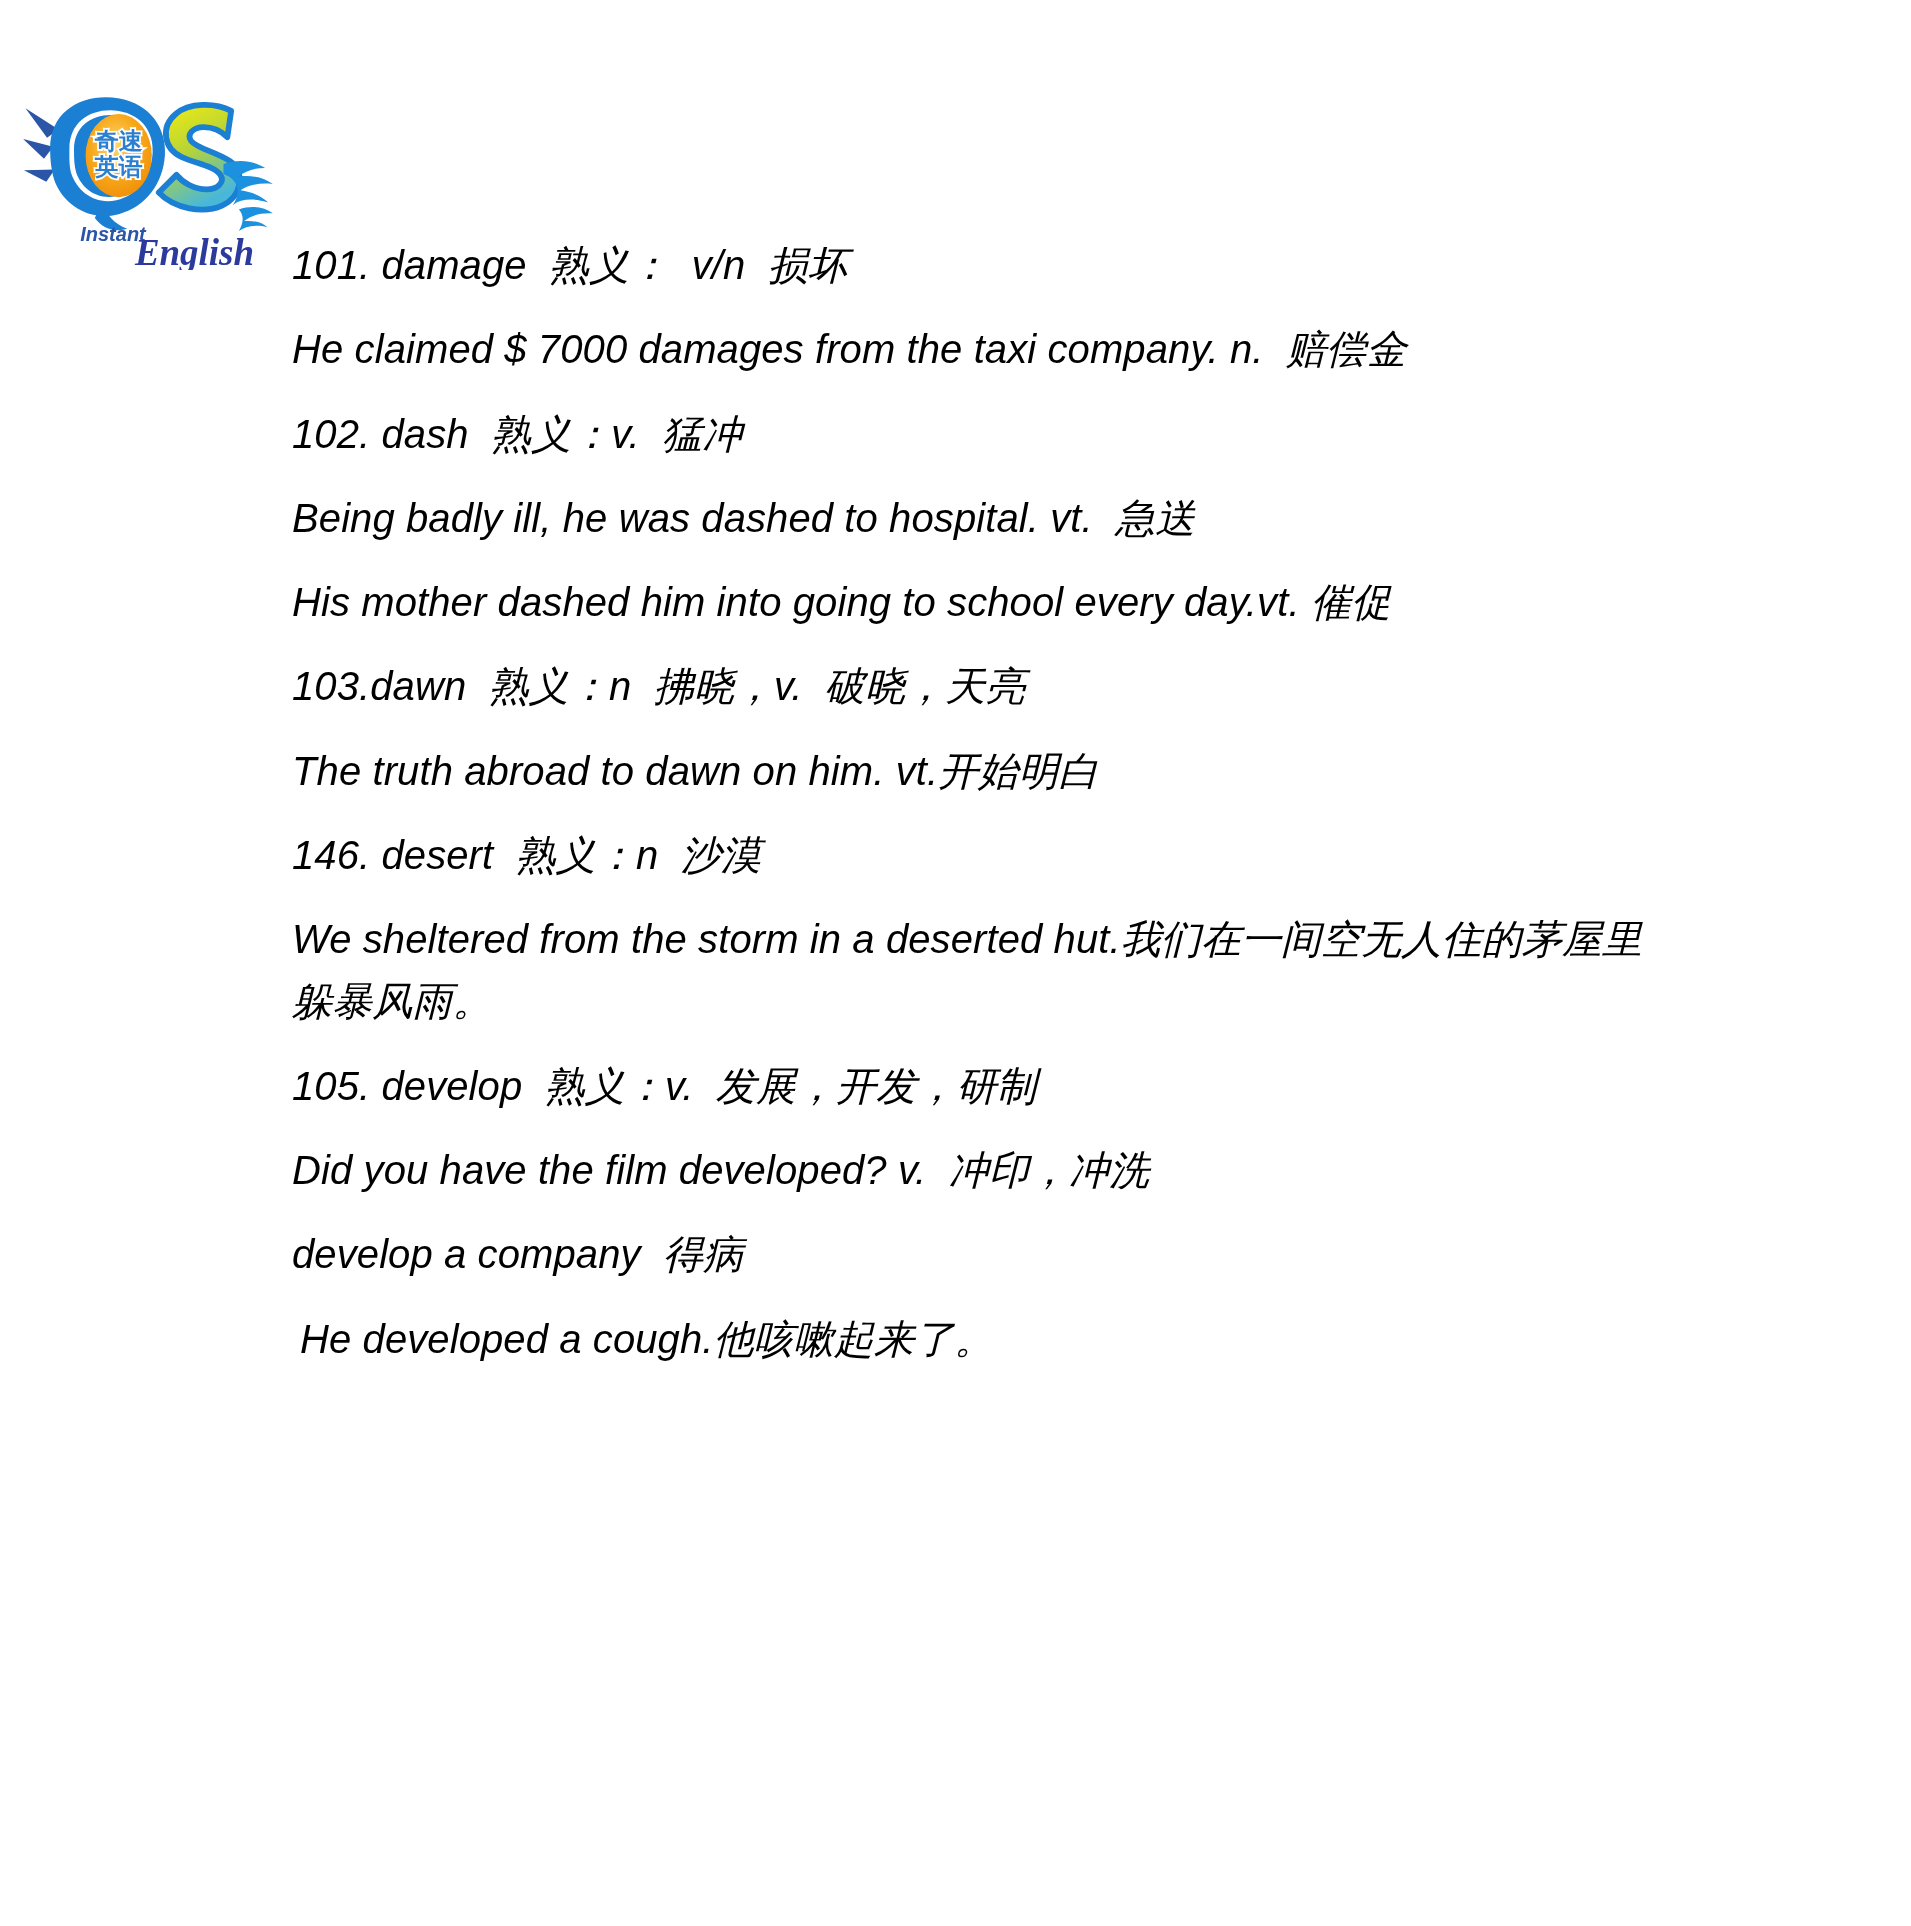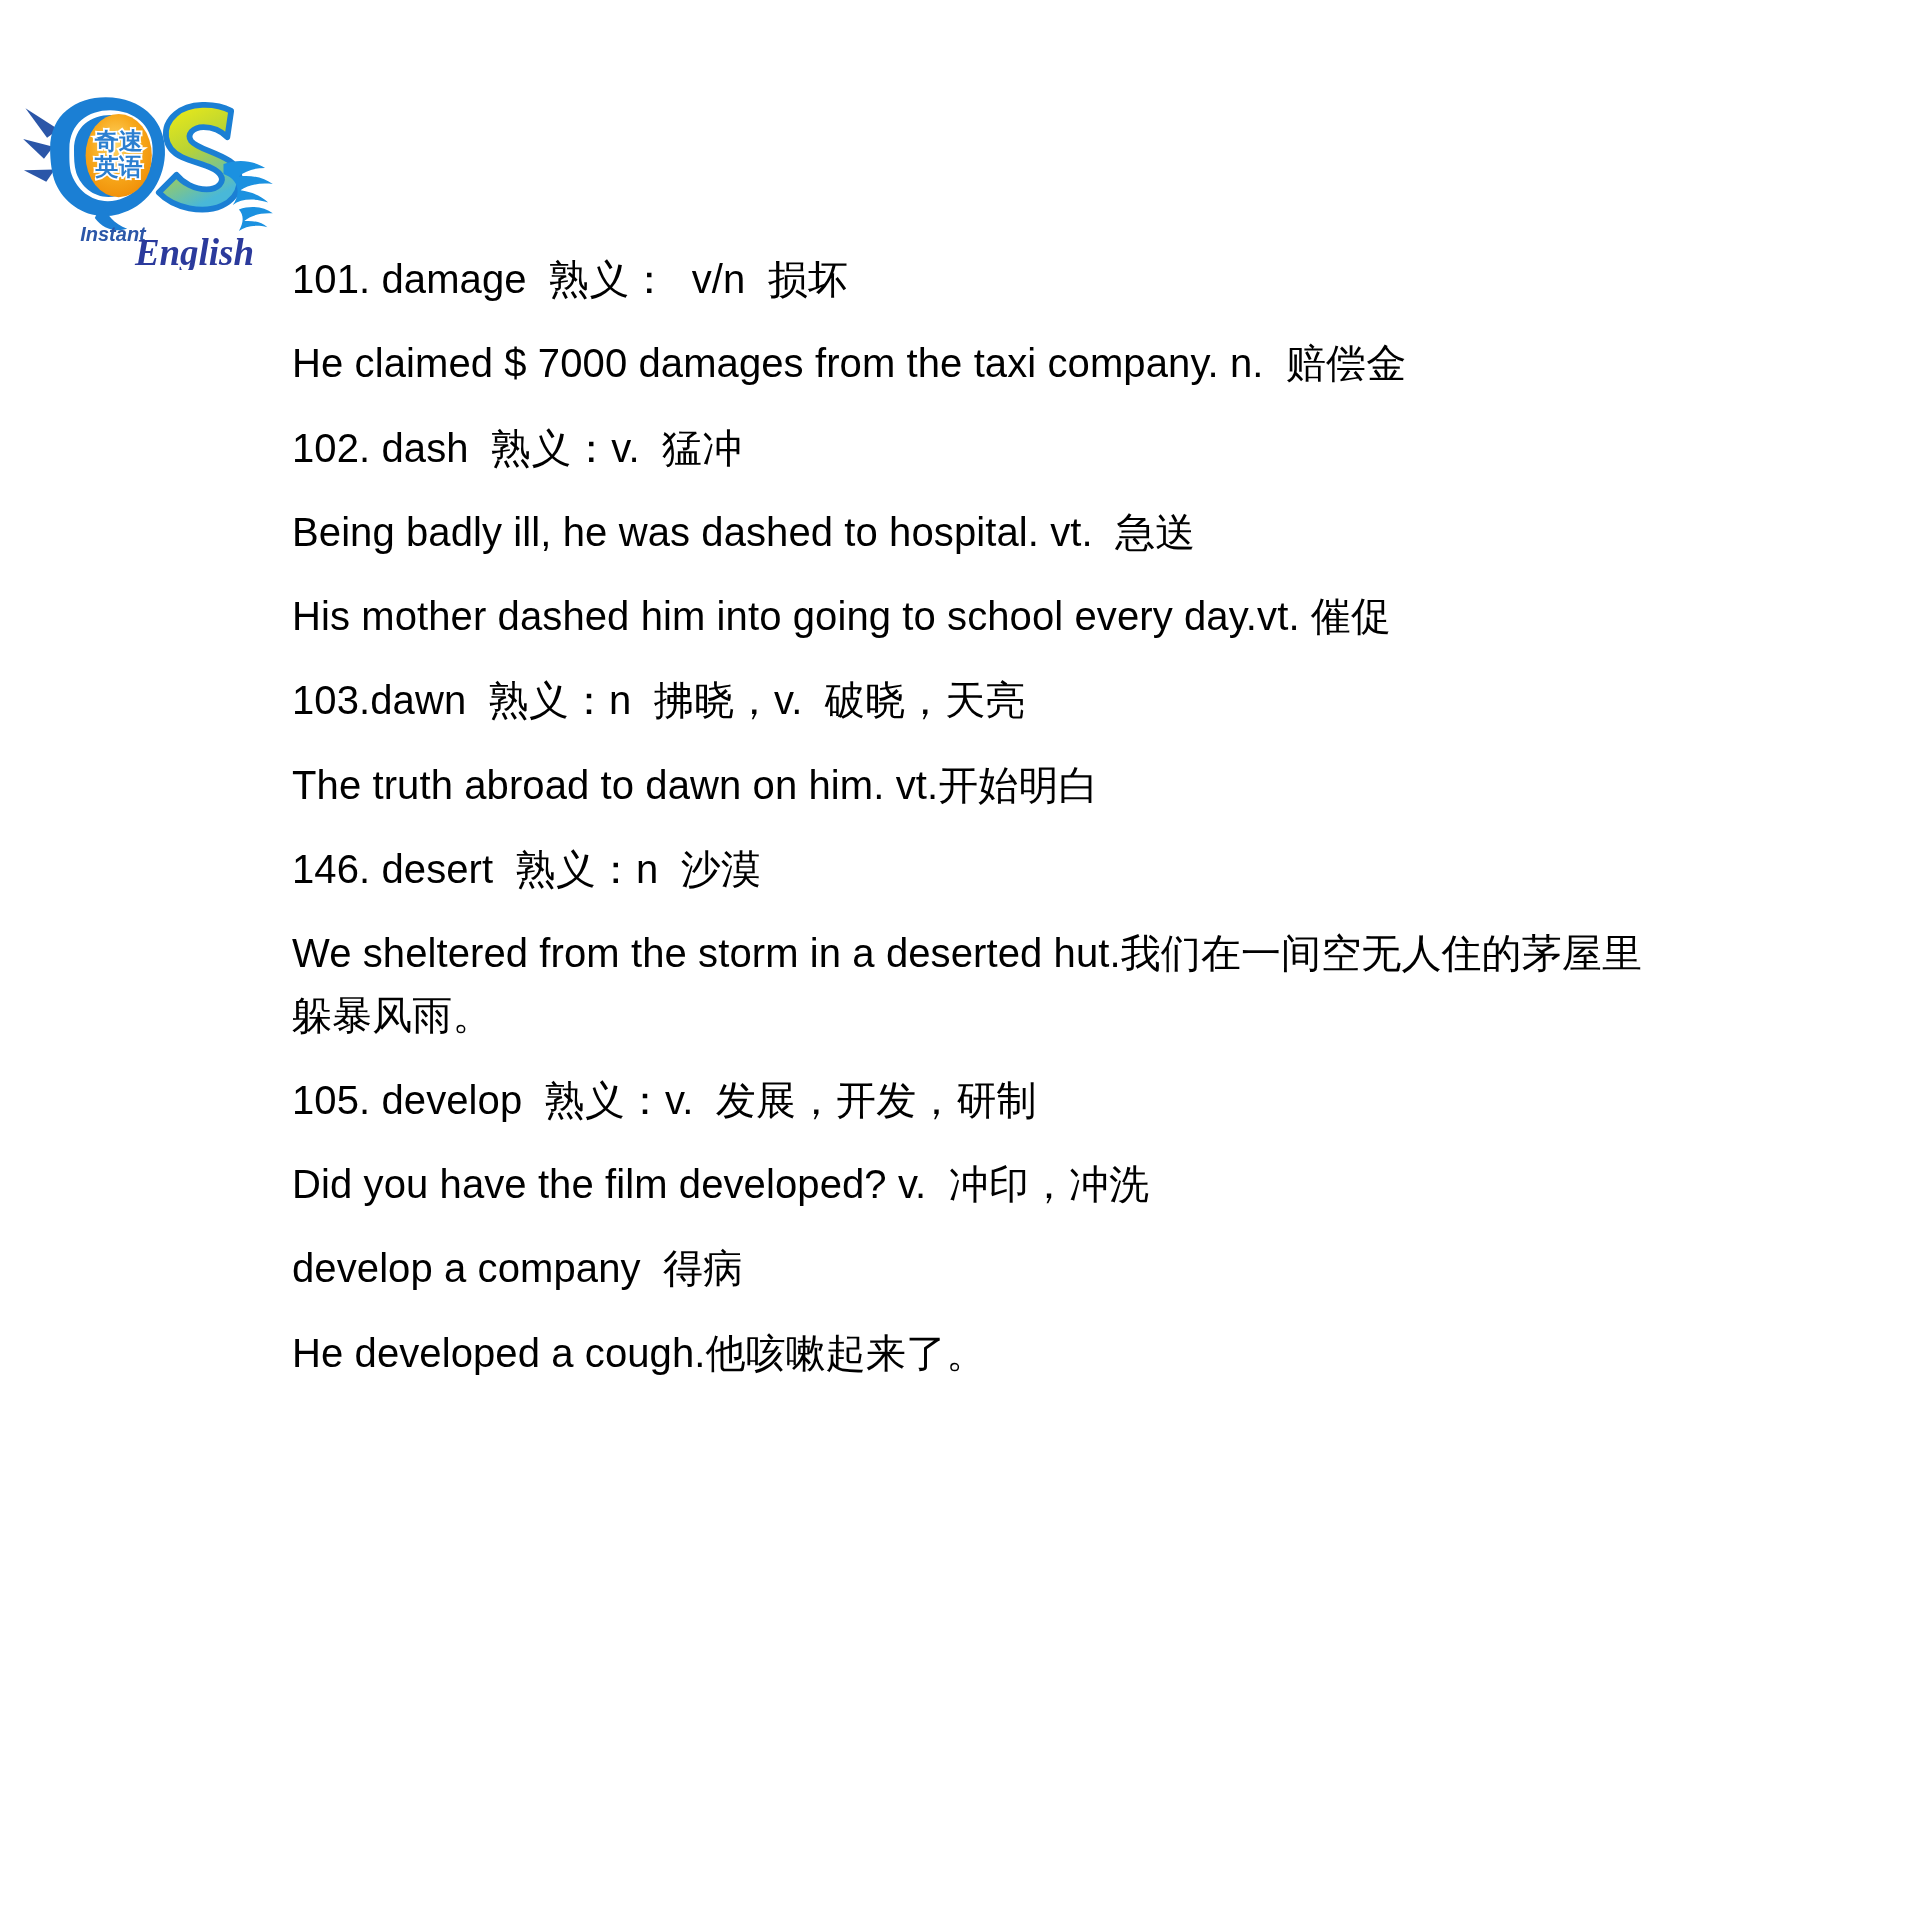--- a/index.html
+++ b/index.html
@@ -23,34 +23,35 @@
     width: 270px;
     height: 183px;
     z-index: 5;
   }
   #logo svg { display: block; width: 100%; height: 100%; }
 
   
   #doc-body {
     position: absolute;
     left: 292px;
-    top: 248px;
+    top: 234px;
     width: 1371px;
+    font-style: italic;
   }
   .para {
     font-size: 40px;
     line-height: 62px;
     color: #000000;
     margin: 0 0 22.3px 0;
     letter-spacing: 0.1px;
     font-weight: 400;
     word-break: break-word;
     white-space: pre-wrap;
   }
-  .para:last-child { margin-bottom: 0; }
+  .para:last-child { margin-bottom: 0; margin-left: 8px; }
 </style>
 </head>
 <body>
 
 <div id="logo">
   <svg viewBox="0 0 700 475" xmlns="http://www.w3.org/2000/svg">
     <defs>
       <radialGradient id="ovalGrad" cx="45%" cy="38%" r="68%">
         <stop offset="0%" stop-color="#ffd86b"></stop>
         <stop offset="55%" stop-color="#f7a81b"></stop>

